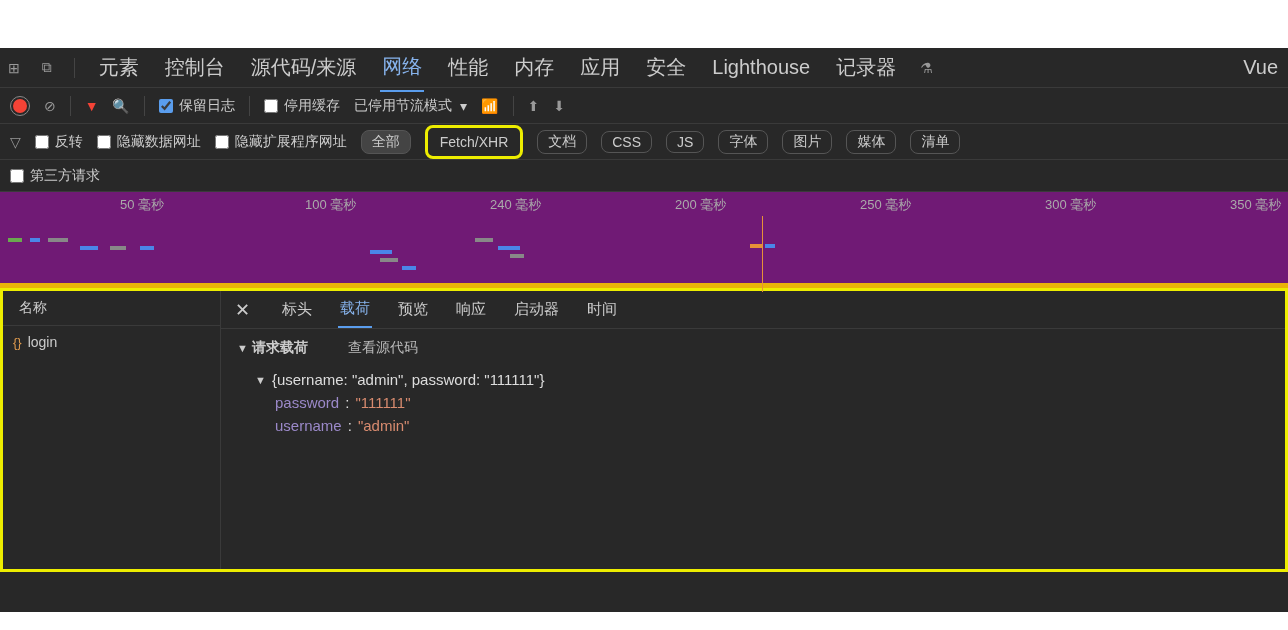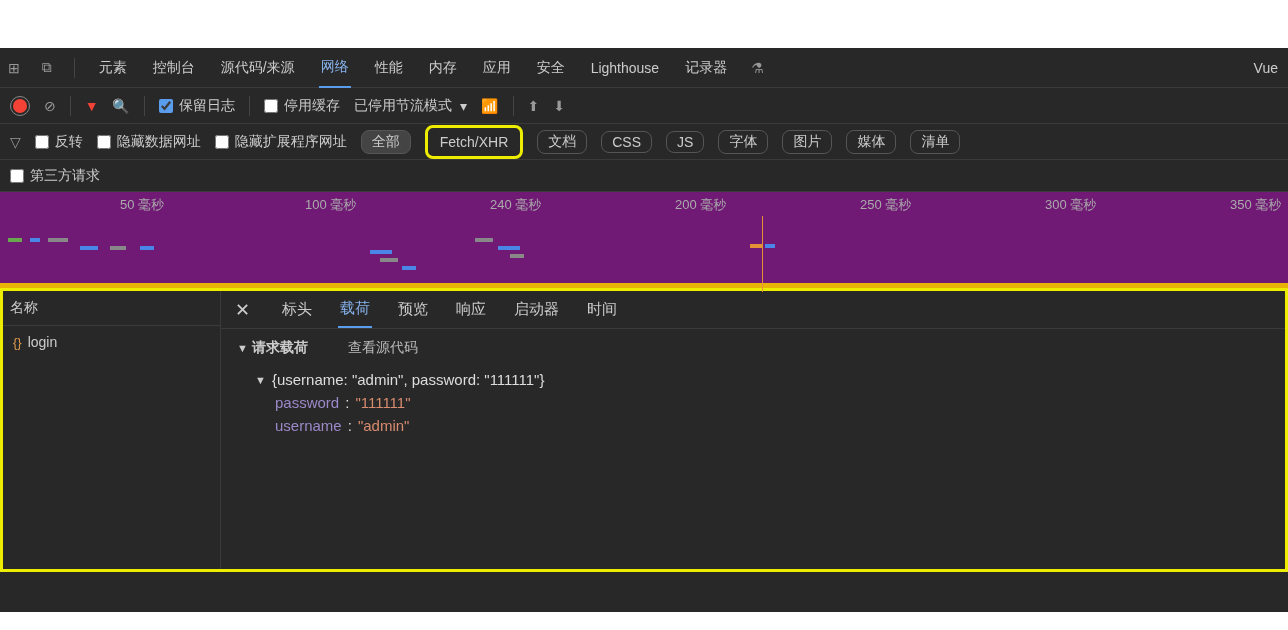--- a/index.html
+++ b/index.html
@@ -1,21 +1,21 @@
 <!DOCTYPE html>
 <html><head>
 <meta charset="utf-8">
 <style>
 *{margin:0;padding:0;box-sizing:border-box;font-family:"Segoe UI",Arial,sans-serif}
 body{background:#fff;width:1288px;height:630px;overflow:hidden}
 .top-white{height:48px;background:#fff}
 .devtools{background:#282828;color:#ccc}
 .tabs-bar{display:flex;align-items:center;height:40px;border-bottom:1px solid #3a3a3a;padding:0 8px;gap:22px}
 .tabs-bar .icon{color:#999;font-size:14px}
-.tab{color:#ccc;font-size:14px;cursor:pointer;padding:10px 2px;white-space:nowrap}
+.tab{color:#ccc;font-size:20px;cursor:pointer;padding:10px 2px;white-space:nowrap}
 .tab.active{color:#87b3ec;border-bottom:2px solid #5a9ded}
 .toolbar{display:flex;align-items:center;height:36px;padding:0 10px;gap:14px;border-bottom:1px solid #3a3a3a}
 .tb-icon{font-size:14px;color:#999;cursor:pointer}
 .record{color:#f44336;border:2px solid #f44336;border-radius:50%;width:14px;height:14px;display:inline-block;background:#f44336}
 .record-wrap{border:1px solid #888;border-radius:50%;width:20px;height:20px;display:flex;align-items:center;justify-content:center}
 .sep{width:1px;height:20px;background:#444}
 .funnel{color:#f44336}
 .cb{display:flex;align-items:center;gap:6px;font-size:14px;color:#ccc;white-space:nowrap}
 .cb input{width:14px;height:14px;accent-color:#5a9ded}
 .throttling{color:#ccc;font-size:14px;display:flex;align-items:center;gap:8px}
@@ -25,21 +25,21 @@
 .chip.active{background:#444}
 .chip.highlighted{border:3px solid #eded00;padding:6px 12px}
 .third-party{display:flex;align-items:center;height:32px;padding:0 10px;gap:8px;border-bottom:1px solid #3a3a3a}
 .timeline{height:96px;border-bottom:5px solid #eab308;position:relative;background:#701a75}
 .time-marks{display:flex;position:absolute;top:4px;width:100%;font-size:13px;color:#aaa}
 .time-mark{position:absolute}
 .wf{position:absolute;top:34px;height:50px;width:100%}
 .bar{position:absolute;height:4px}
 .main-panel{display:flex;border:3px solid #eded00;height:284px;background:#282828}
 .request-list{width:218px;border-right:1px solid #3a3a3a}
-.list-header{padding:8px 7px;font-size:14px;color:#ccc;border-bottom:1px solid #3a3a3a}
+.list-header{padding:8px 16px;font-size:14px;color:#ccc;border-bottom:1px solid #3a3a3a}
 .request-item{padding:8px 10px;font-size:14px;color:#ccc;display:flex;align-items:center;gap:6px}
 .curly{color:#de9a4e;font-size:13px}
 .detail-panel{flex:1;display:flex;flex-direction:column}
 .detail-tabs{display:flex;align-items:center;height:38px;border-bottom:1px solid #3a3a3a;padding:0 8px;gap:24px}
 .dtab{color:#ccc;font-size:15px;cursor:pointer;padding:8px 2px}
 .dtab.active{color:#87b3ec;border-bottom:2px solid #5a9ded}
 .close-x{color:#ccc;font-size:18px;cursor:pointer;padding:0 6px}
 .payload{padding:10px 16px;font-size:14px;color:#ccc}
 .payload-header{display:flex;align-items:center;gap:40px;margin-bottom:14px}
 .payload-header .title{font-weight:bold;display:flex;align-items:center;gap:4px}

